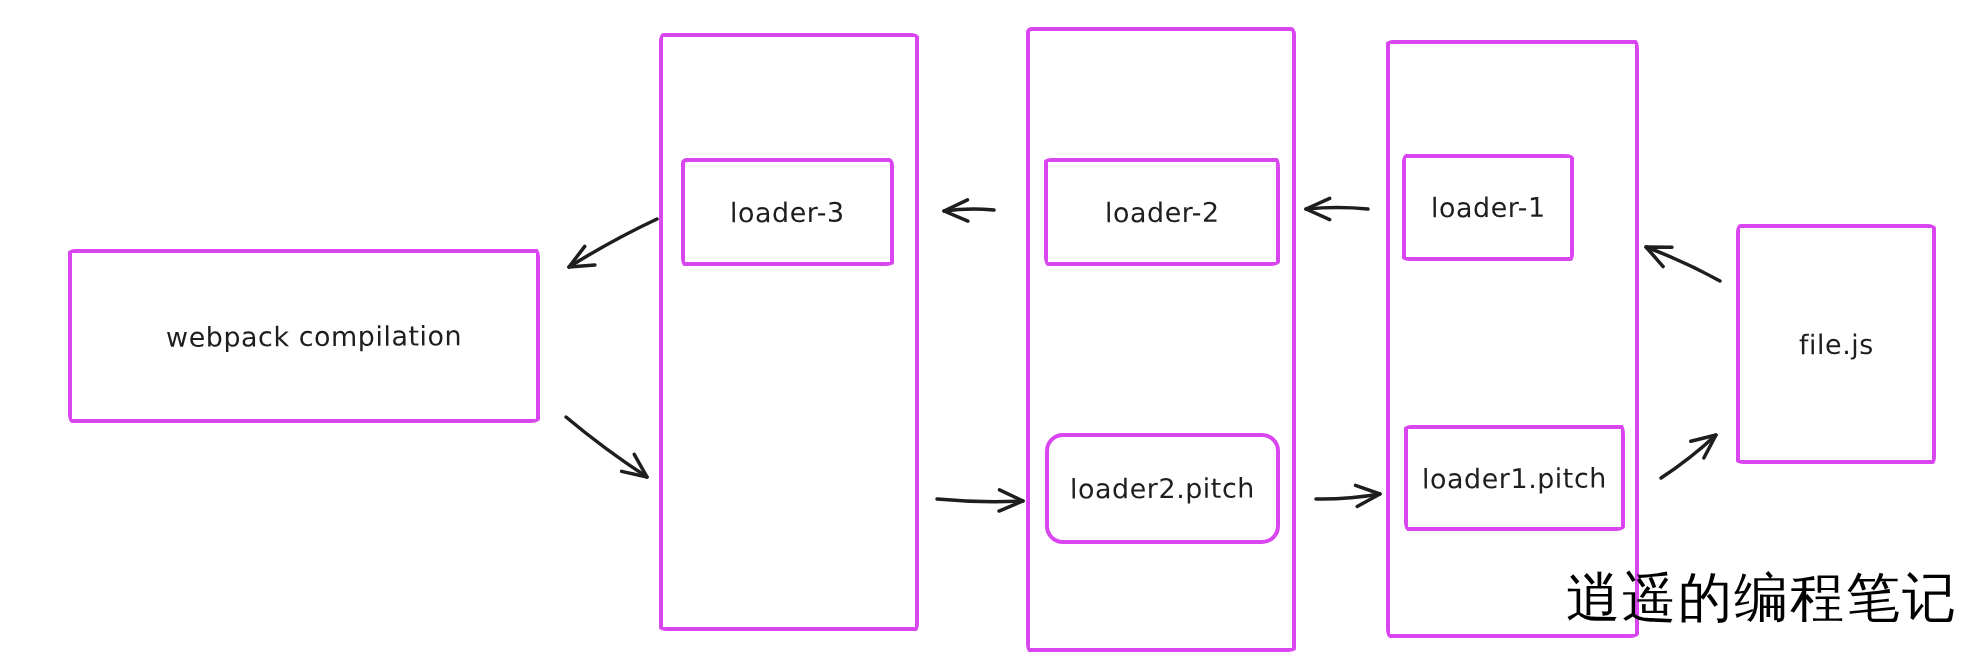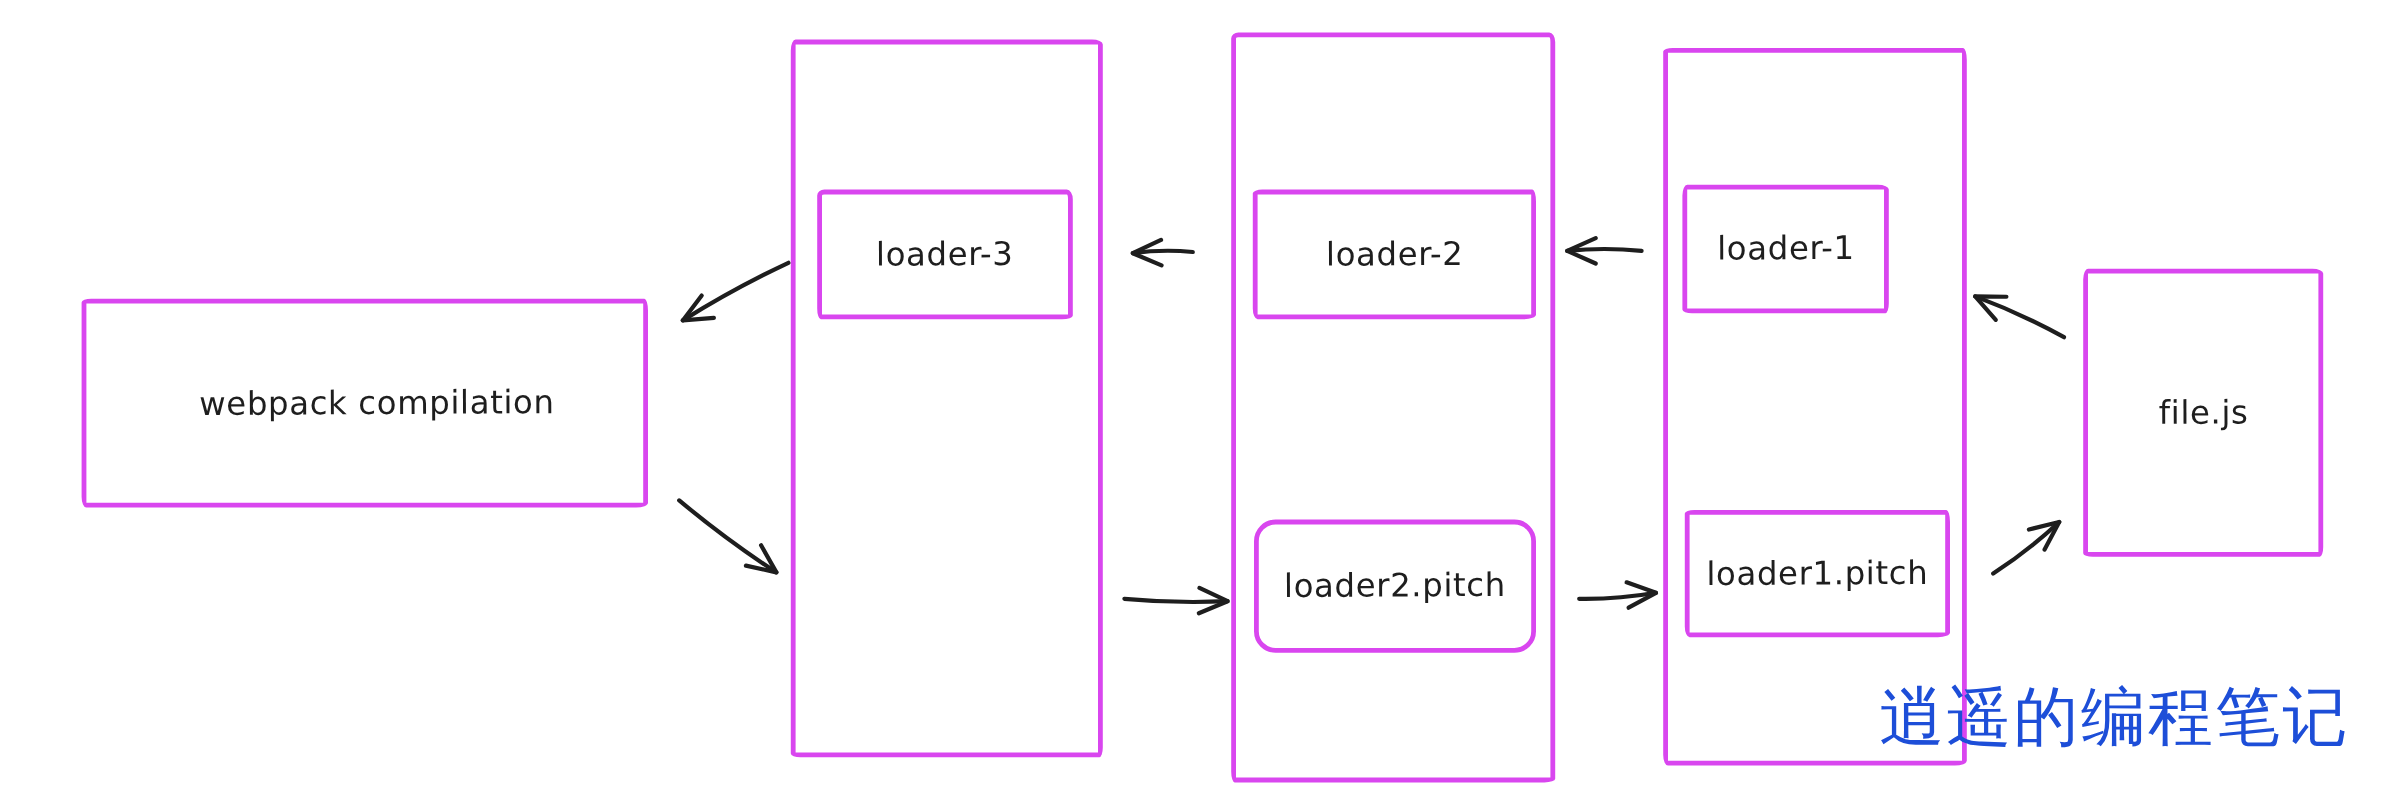--- a/index.html
+++ b/index.html
@@ -129,15 +129,15 @@
       <g fill="none" stroke="#1e1e1e" stroke-width="3.5" stroke-linecap="round" stroke-linejoin="round">
         <path d="M 1720 281 Q 1684.2525005146522 261.27396946811007 1646 247"></path>
         <path d="M 1671.9985137267638 247.27799999869785 L 1646 247 L 1663.1460306533575 266.5451690408173"></path>
       </g>
       <g fill="none" stroke="#1e1e1e" stroke-width="3.5" stroke-linecap="round" stroke-linejoin="round">
         <path d="M 1661 478 Q 1690.3477658991926 458.8634214989673 1716 435"></path>
         <path d="M 1703.827075844395 457.97433170958163 L 1716 435 L 1690.7673476008797 441.27002814229456"></path>
       </g>
     </svg>
 
-  <div class="watermark" style="color: #1d4ed8;">逍遥的编程笔记</div>
+  <div class="watermark" style="color: #000000;">逍遥的编程笔记</div>
 
 </div>
 
 </body></html>

